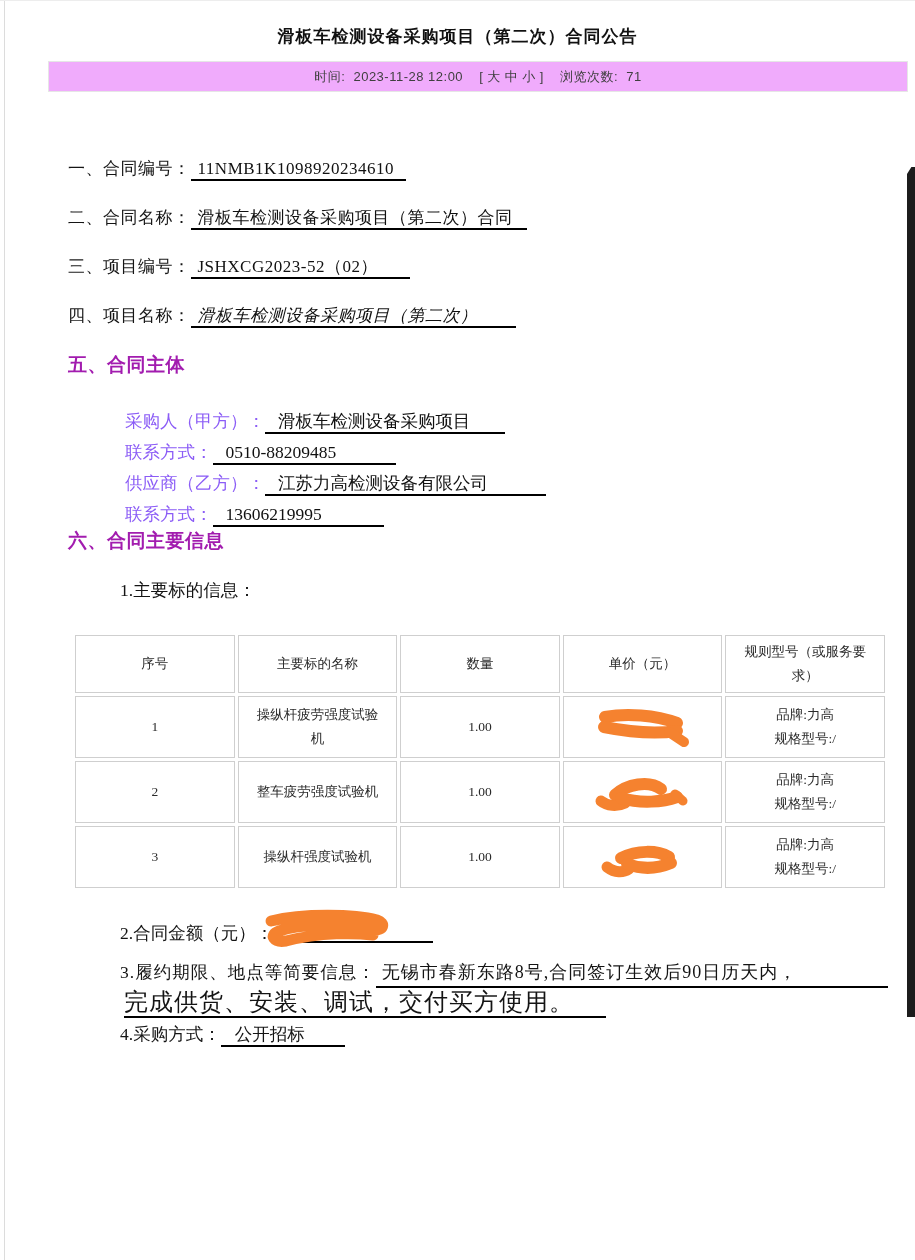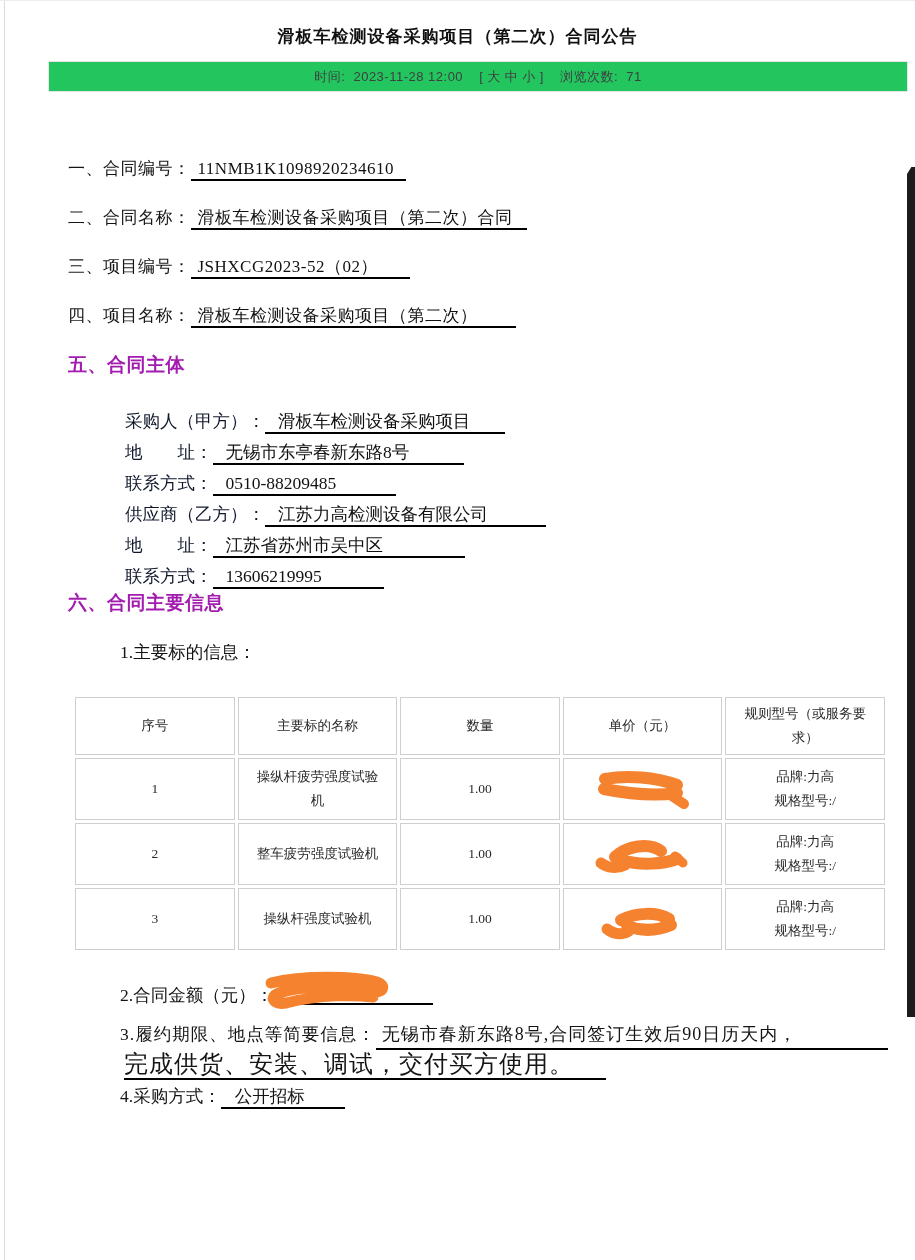--- a/index.html
+++ b/index.html
@@ -12,50 +12,50 @@
   .scrollbar-thumb{
     position:absolute;right:0;top:166px;width:8px;height:850px;background:#1c1c1c;
     clip-path:polygon(0 7px,55% 0,100% 0,100% 100%,0 100%);
   }
   .page-title{
     padding-top:24px;text-align:center;
     font-family:"Liberation Sans","DejaVu Sans",sans-serif;font-weight:700;
     font-size:17px;color:#111;letter-spacing:1px;
   }
   .meta-bar{
-    margin:13px 7px 0 48px;height:29px;line-height:29px;background:#22c55e;
+    margin:13px 7px 0 48px;height:29px;line-height:29px;background:#f0abfc;
     border:1px solid #e6e6e6;text-align:center;
     font-family:"Liberation Sans","DejaVu Sans",sans-serif;
     font-size:13px;color:#3f3f3f;letter-spacing:.5px;
   }
   .meta-bar span{margin:0 2px;}
   .meta-bar .gap{margin-left:8px;}
   .doc{margin:66px 27px 0 68px;}
   .field{margin-bottom:27px;line-height:22px;white-space:nowrap;}
   .field .lbl{
     font-family:"Liberation Sans","DejaVu Sans",sans-serif;font-weight:400;
     font-size:17px;color:#151515;letter-spacing:.5px;
   }
   .field .val{
     font-size:17px;color:#111;border-bottom:2px solid #000;
     padding:0 14px 1px 7px;letter-spacing:.5px;
   }
   .f1 .val{padding-right:12px;}
   .f3 .val{padding-right:32px;}
-  .f4 .val{padding-right:38px;}
+  .f4 .val{padding-right:38px;font-style:italic;}
   .b1 .val{padding-right:22px;}
   .b2 .val{padding-right:8px;}
   .b3 .val{padding-right:44px;}
   .sec-heading{
     font-family:"Liberation Sans","DejaVu Sans",sans-serif;font-weight:700;
     font-size:19px;color:#a21caf;line-height:22px;letter-spacing:.5px;
   }
   .parties{margin:30px 0 0 57px;}
   .party-row{line-height:31px;font-size:17.5px;white-space:nowrap;}
-  .party-row .plbl{color:#0f172a;}
+  .party-row .plbl{color:#8b5cf6;}
   .party-row .pval{border-bottom:2px solid #000;padding:0 34px 1px 13px;color:#111;}
   .party-row.pr1 .pval{padding-right:55px;}
   .party-row.pr2 .pval{padding-right:60px;}
   .party-row.pr3 .pval{padding-right:58px;}
   .party-row.pr4 .pval{padding-right:82px;}
   .party-row.pr5 .pval{padding-right:62px;}
   .h6{margin-top:0;}
   .item{margin-left:52px;font-size:17.5px;line-height:23px;color:#141414;}
   .item1{margin-top:27px;}
   .main-table{
@@ -121,31 +121,25 @@
   <div class="field f4">
     <span class="lbl">四、项目名称：</span><span class="val">滑板车检测设备采购项目（第二次）</span>
   </div>
 
   <div class="sec-heading">五、合同主体</div>
 
   <div class="parties">
     <div class="party-row pr0">
       <span class="plbl">采购人（甲方）：</span><span class="pval">滑板车检测设备采购项目</span>
     </div>
-    <div class="party-row pr1">
-      <span class="plbl">地　　址：</span><span class="pval">无锡市东亭春新东路8号</span>
-    </div>
     <div class="party-row pr2">
       <span class="plbl">联系方式：</span><span class="pval">0510-88209485</span>
     </div>
     <div class="party-row pr3">
       <span class="plbl">供应商（乙方）：</span><span class="pval">江苏力高检测设备有限公司</span>
-    </div>
-    <div class="party-row pr4">
-      <span class="plbl">地　　址：</span><span class="pval">江苏省苏州市吴中区</span>
     </div>
     <div class="party-row pr5">
       <span class="plbl">联系方式：</span><span class="pval">13606219995</span>
     </div>
   </div>
 
   <div class="sec-heading h6">六、合同主要信息</div>
 
   <div class="item item1">1.主要标的信息：</div>
 

